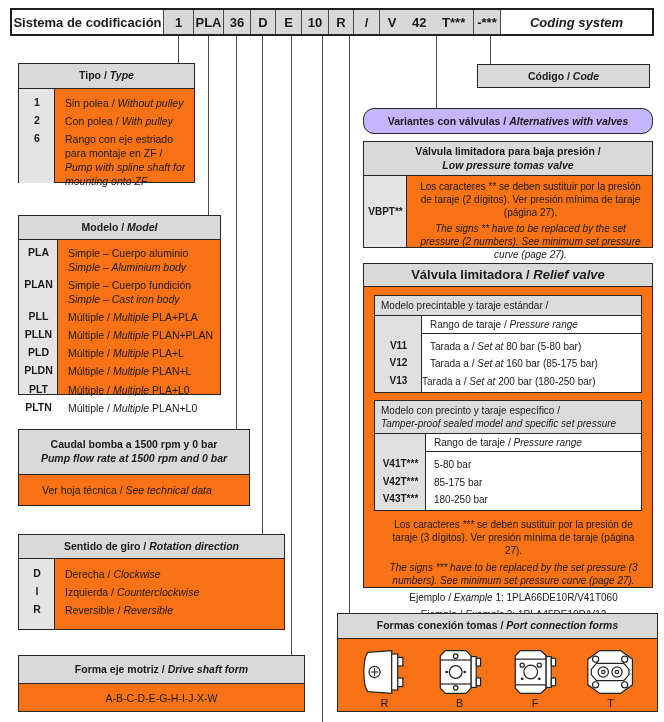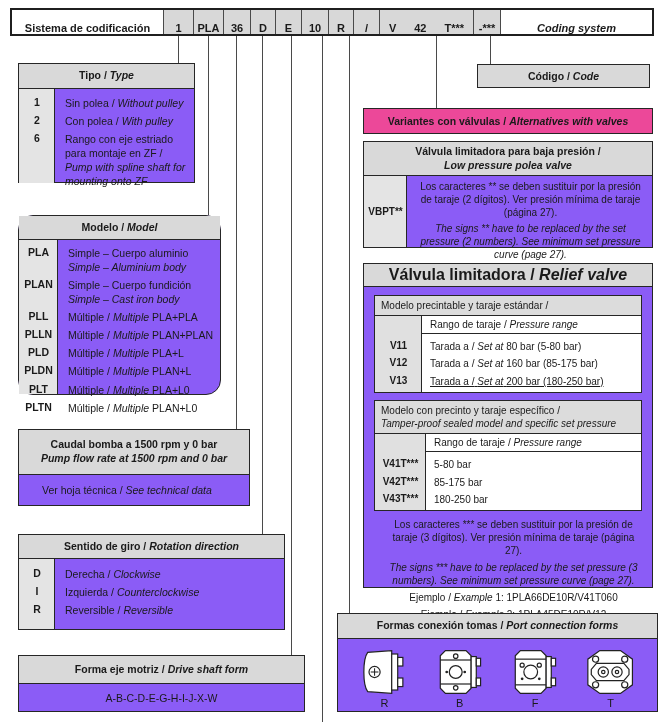--- a/index.html
+++ b/index.html
@@ -3,32 +3,32 @@
 <meta charset="utf-8">
 <style>
   html,body{margin:0;padding:0;background:#fff;}
   #canvas{position:relative;width:664px;height:722px;background:#fff;
           font-family:"Liberation Sans",sans-serif;color:#1a1a1a;font-size:10.5px;overflow:hidden;}
   .it{font-style:italic;}
 
   
   .codebar{position:absolute;left:10px;top:8px;width:644px;height:28px;display:flex;
            border:2px solid #1f1f1f;box-sizing:border-box;background:#fff;}
-  .cbcell{display:flex;align-items:flex-end;justify-content:center;font-weight:bold;font-size:11px;
+  .cbcell{display:flex;align-items:center;justify-content:center;font-weight:bold;font-size:13px;
           box-sizing:border-box;border-right:1px solid #4a4a4a;white-space:nowrap;}
   .cbcell:last-child{border-right:none;}
   .cwhite{background:#fff;}
   .cgrey{background:#d8d8d8;}
   .valvecell{justify-content:space-around;}
 
   
   .vline{position:absolute;width:1px;background:#4a4a4a;}
 
   
-  .box{position:absolute;border:1px solid #262626;background:#8b5cf6;box-sizing:border-box;}
+  .box{position:absolute;border:1px solid #262626;background:#f97316;box-sizing:border-box;}
   .bhdr{background:#d9d9d9;border-bottom:1px solid #262626;display:flex;flex-direction:column;
         align-items:center;justify-content:center;font-weight:bold;text-align:center;line-height:1.3;}
   .plainhdr{background:#d9d9d9;display:flex;align-items:center;justify-content:center;
             font-weight:bold;text-align:center;}
   .bodywrap{position:relative;}
   .labelbg{position:absolute;left:0;top:0;bottom:0;background:#e4e4e4;border-right:1px solid #262626;}
   .rowgrid{position:relative;display:grid;}
   .lc{ text-align:center;font-weight:bold;padding-top:2px;}
   .tc{ padding:2px 4px 2px 10px;line-height:1.34;}
 
@@ -115,21 +115,21 @@
         <div class="tc">
           <span>Rango con eje estriado</span><br>
           <span>para montaje en ZF /</span><br>
           <span class="it">Pump with spline shaft for</span><br>
           <span class="it">mounting onto ZF</span>
         </div>
       </div>
     </div>
   </div>
 
-  <div class="box" style="left:18px;top:215px;width:203px;height:180px;border-radius:15px;">
+  <div class="box" style="left:18px;top:215px;width:203px;height:180px;">
     <div class="bhdr" style="height:23px;">
       <div><span>Modelo /</span> <span class="it">Model</span></div>
     </div>
     <div class="bodywrap" style="height:154px;">
       <div class="labelbg" style="width:38px;"></div>
       <div class="rowgrid" style="grid-template-columns:39px 1fr;padding-top:4px;">
         <div class="lc">PLA</div>
         <div class="tc"><span>Simple – Cuerpo aluminio</span><br><span class="it">Simple – Aluminium body</span></div>
         <div class="lc">PLAN</div>
         <div class="tc"><span>Simple – Cuerpo fundición</span><br><span class="it">Simple – Cast iron body</span></div>
@@ -182,62 +182,62 @@
     </div>
     <div style="display:flex;align-items:center;justify-content:center;height:27px;">
       <span>A-B-C-D-E-G-H-I-J-X-W</span>
     </div>
   </div>
 
   <div class="box plainhdr" style="left:477px;top:64px;width:173px;height:24px;background:#d9d9d9;">
     <div><span>Código /</span> <span class="it">Code</span></div>
   </div>
 
-  <div class="box plainhdr" style="left:363px;top:108px;width:290px;height:26px;background:#ec4899;">
+  <div class="box plainhdr" style="left:363px;top:108px;width:290px;height:26px;background:#c4b5fd;border-radius:11px;">
     <div><span>Variantes con válvulas /</span> <span class="it">Alternatives with valves</span></div>
   </div>
 
   <div class="box" style="left:363px;top:141px;width:290px;height:107px;font-size:10px;">
     <div class="bhdr" style="height:33px;font-size:10.5px;">
       <div>Válvula limitadora para baja presión /</div>
-      <div class="it">Low pressure polea valve</div>
+      <div class="it">Low pressure tomas valve</div>
     </div>
     <div class="bodywrap" style="height:71px;">
       <div class="labelbg" style="width:42px;"></div>
       <div style="position:absolute;left:0;top:0;bottom:0;width:43px;display:flex;align-items:center;justify-content:center;font-weight:bold;">
         <span>VBPT**</span>
       </div>
       <div style="margin-left:43px;padding:4px 6px 2px 8px;">
         <p class="para" style="margin-bottom:3px;">Los caracteres ** se deben sustituir por la presión de taraje (2 dígitos). Ver presión mínima de taraje (página 27).</p>
         <p class="para it" style="margin-bottom:3px;">The signs ** have to be replaced by the set pressure (2 numbers). See minimum set pressure curve (page 27).</p>
         <p class="para" style="margin-bottom:0;"><span>Ejemplo /</span> <span class="it">Example</span><span>: 1PLA36DE10R/VBPT12</span></p>
       </div>
     </div>
   </div>
 
   <div class="box" style="left:363px;top:263px;width:290px;height:325px;font-size:10px;">
-    <div class="bhdr" style="height:22px;font-size:16px;">
+    <div class="bhdr" style="height:22px;font-size:13px;">
       <div><span>Válvula limitadora /</span> <span class="it">Relief valve</span></div>
     </div>
 
     <div class="sub" style="margin:8px 10px 0 10px;">
       <div class="subhdr">
         <div>Modelo precintable y taraje estándar /</div>
       </div>
       <div class="bodywrap" style="min-height:72px;">
         <div class="labelbg" style="width:46px;background:#e0e0e0;"></div>
         <div class="rowgrid" style="grid-template-columns:47px 1fr;">
           <div></div>
           <div class="rangecell"><span>Rango de taraje /</span> <span class="it">Pressure range</span></div>
           <div class="lc" style="padding-top:6px;">V11</div>
           <div class="tc" style="padding-top:6px;padding-left:8px;"><span>Tarada a /</span> <span class="it">Set at</span> <span>80 bar (5-80 bar)</span></div>
           <div class="lc">V12</div>
           <div class="tc" style="padding-left:8px;"><span>Tarada a /</span> <span class="it">Set at</span> <span>160 bar (85-175 bar)</span></div>
           <div class="lc" style="padding-bottom:4px;">V13</div>
-          <div class="tc" style="padding-bottom:4px;padding-left:8px;text-decoration:underline;"><span>Tarada a /</span> <span class="it">Set at</span> <span>200 bar (180-250 bar)</span></div>
+          <div class="tc" style="padding-bottom:4px;padding-left:0;"><span>Tarada a /</span> <span class="it">Set at</span> <span>200 bar (180-250 bar)</span></div>
         </div>
       </div>
     </div>
 
     <div class="sub" style="margin:7px 10px 0 10px;">
       <div class="subhdr">
         <div>Modelo con precinto y taraje específico /</div>
         <div class="it">Tamper-proof sealed model and specific set pressure</div>
       </div>
       <div class="bodywrap" style="min-height:72px;">

